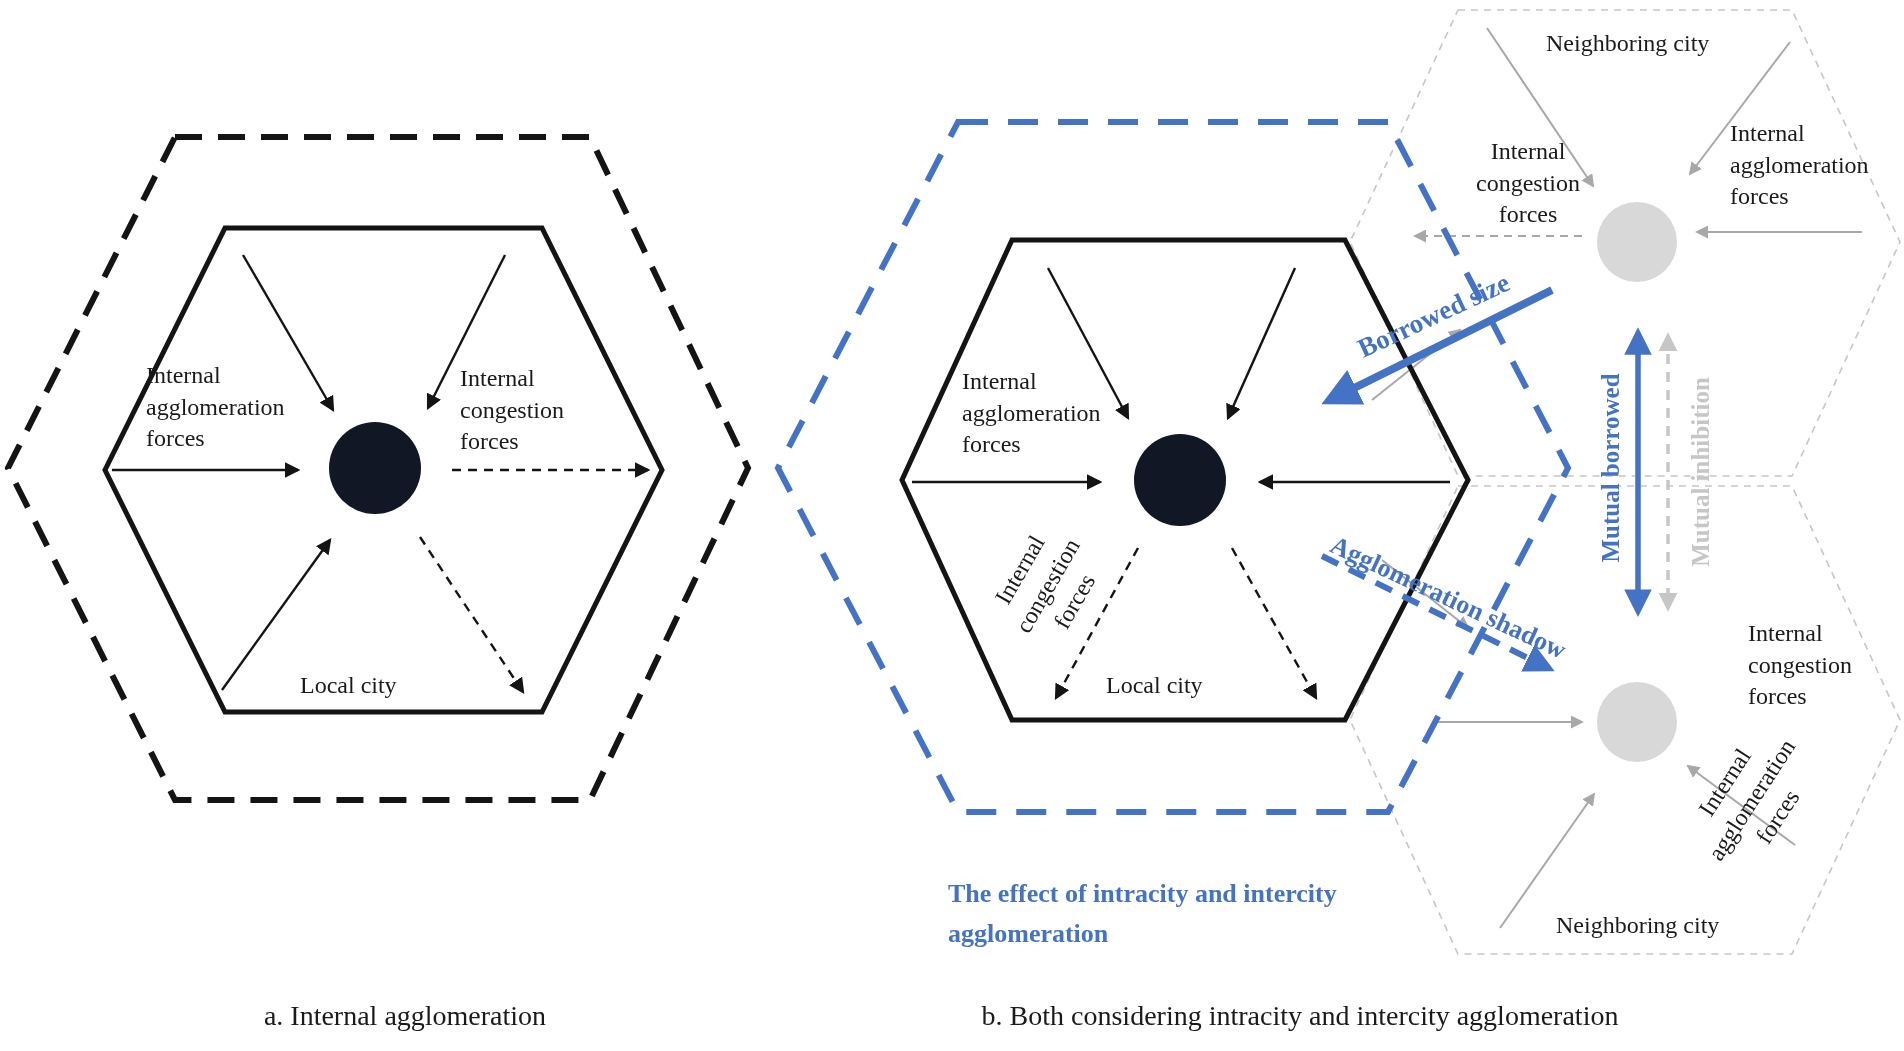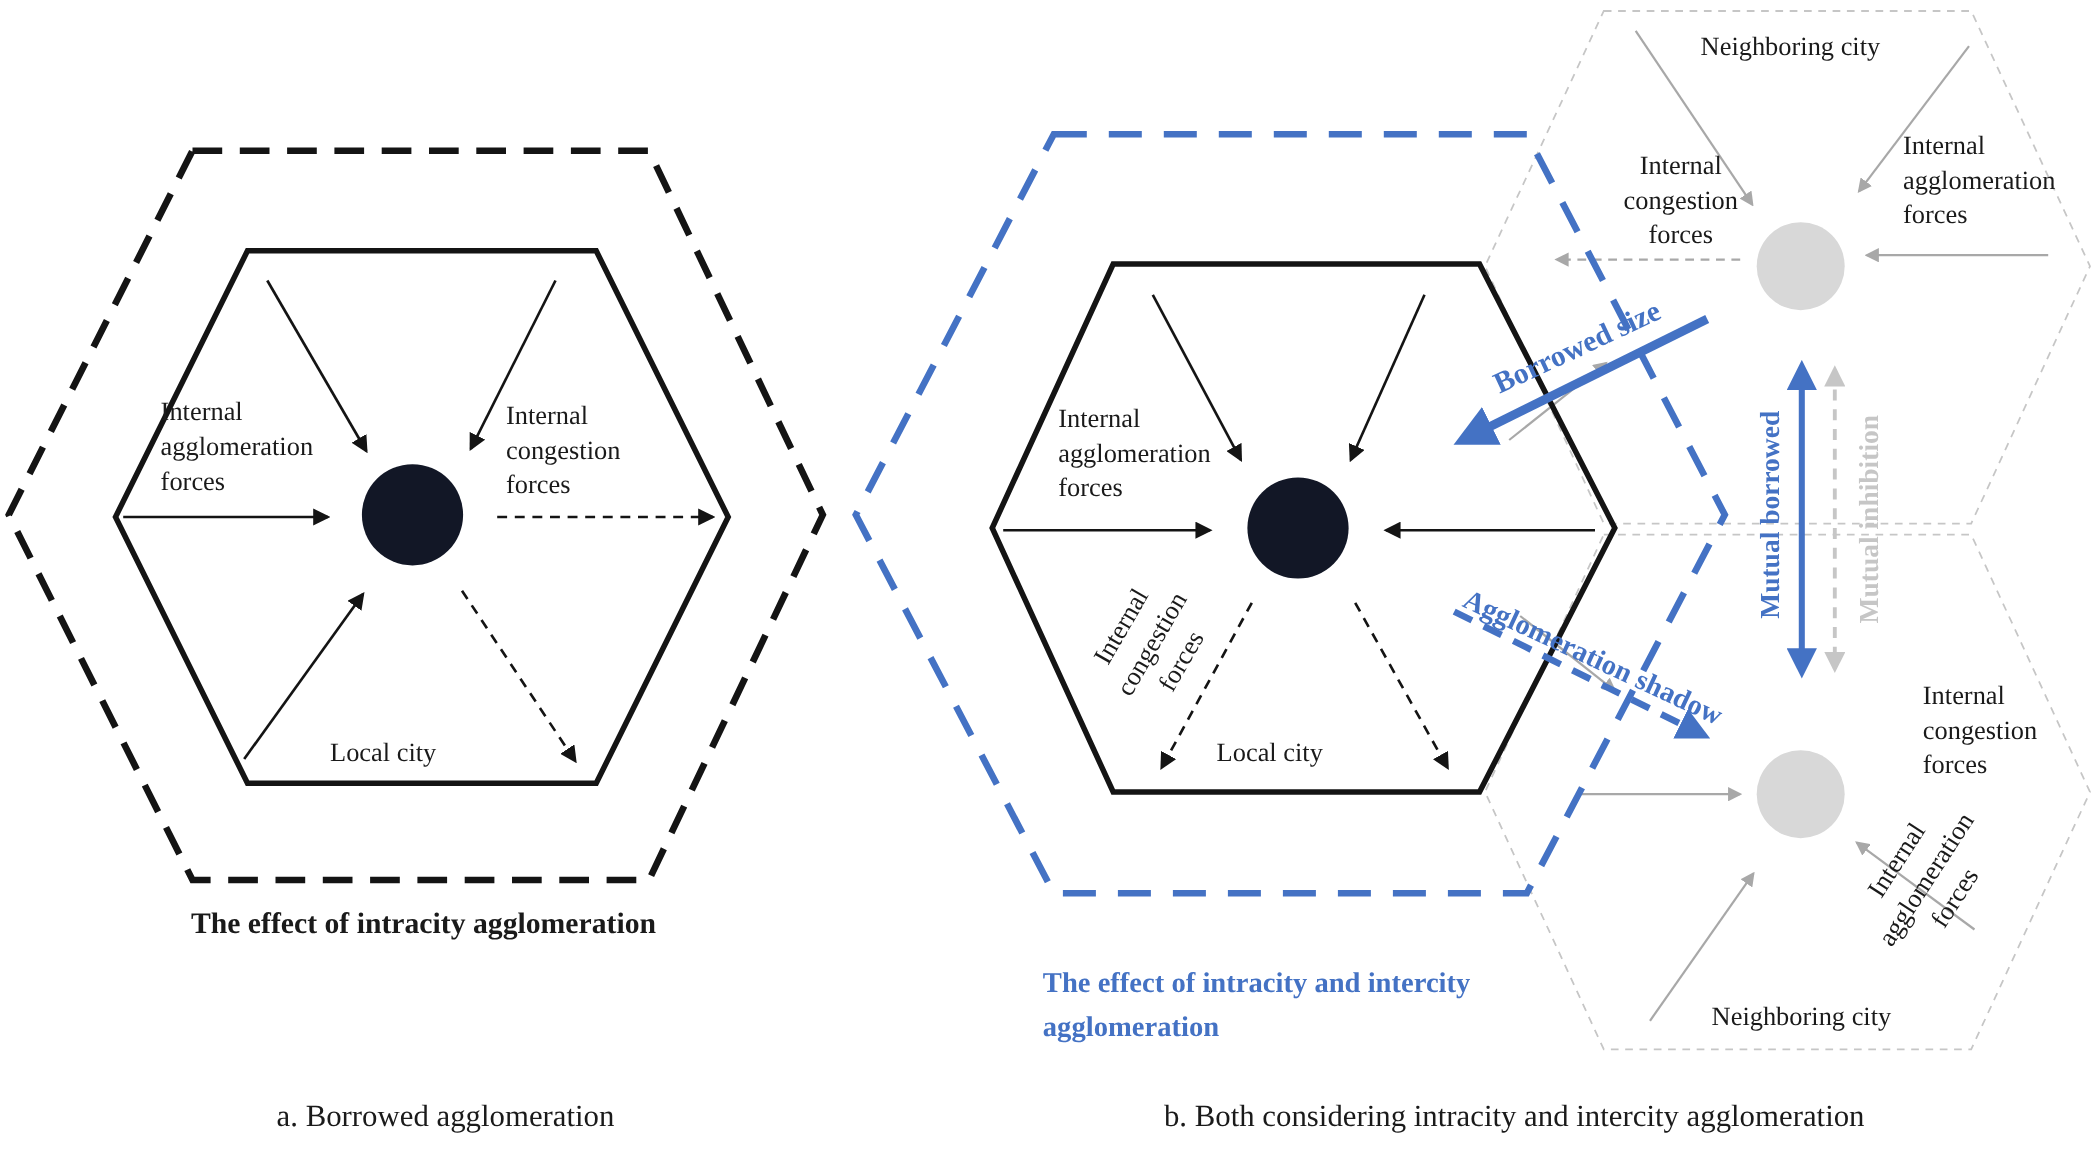--- a/index.html
+++ b/index.html
@@ -107,28 +107,27 @@
       <line class="gray-mutual" x1="1668" y1="336" x2="1668" y2="608" marker-start="url(#mGL)" marker-end="url(#mGL)"></line>
       <line class="blue-mutual" x1="1638" y1="334" x2="1638" y2="610" marker-start="url(#mBluM)" marker-end="url(#mBluM)"></line>
       <line class="blue-thick" x1="1552" y1="290" x2="1330" y2="400" marker-end="url(#mBlu)"></line>
       <line class="blue-shadow" x1="1322" y1="556" x2="1548" y2="668" marker-end="url(#mBluM)"></line>
     </g>
   </svg>
 
   <div class="lbl" style="left:146px;top:360px;width:172px;">Internal agglomeration forces</div>
   <div class="lbl" style="left:460px;top:363px;width:152px;">Internal congestion forces</div>
   <div class="lbl nowrap" style="left:300px;top:670px;">Local city</div>
-  <div class="lbl cap tc" style="left:105px;top:822px;width:560px;">The effect of intracity agglomeration</div>
-  <div class="lbl footer tc" style="left:125px;top:998px;width:560px;">a. Borrowed agglomeration</div>
+  <div class="lbl footer tc" style="left:125px;top:998px;width:560px;">a. Internal agglomeration</div>
 
   <div class="lbl" style="left:962px;top:366px;width:172px;">Internal agglomeration forces</div>
   <div class="lbl tc ctr" style="left:1048px;top:586px;width:130px;transform:translate(-50%,-50%) rotate(-60deg);">Internal congestion forces</div>
   <div class="lbl nowrap" style="left:1106px;top:670px;">Local city</div>
   <div class="lbl blue" style="left:948px;top:828px;width:480px;font-weight:bold;font-size:26px;line-height:1.55;margin-top:46px;">The effect of intracity and intercity agglomeration</div>
-  <div class="lbl footer tc" style="left:905px;top:998px;width:790px;text-align:right;">b. Both considering intracity and intercity agglomeration</div>
+  <div class="lbl footer tc" style="left:905px;top:998px;width:790px;">b. Both considering intracity and intercity agglomeration</div>
 
   <div class="lbl blue nowrap ctr" style="left:1434px;top:316px;font-weight:bold;font-size:27px;transform:translate(-50%,-50%) rotate(-25deg);">Borrowed size</div>
   <div class="lbl blue nowrap ctr" style="left:1448px;top:598px;font-weight:bold;font-size:26px;transform:translate(-50%,-50%) rotate(25deg);">Agglomeration shadow</div>
   <div class="lbl blue nowrap ctr" style="left:1610px;top:468px;font-weight:bold;font-size:25px;transform:translate(-50%,-50%) rotate(-90deg);">Mutual borrowed</div>
   <div class="lbl grayx nowrap ctr" style="left:1700px;top:472px;font-weight:bold;font-size:25px;transform:translate(-50%,-50%) rotate(-90deg);">Mutual inhibition</div>
 
   <div class="lbl nowrap" style="left:1546px;top:28px;">Neighboring city</div>
   <div class="lbl tc" style="left:1452px;top:136px;width:152px;">Internal congestion forces</div>
   <div class="lbl" style="left:1730px;top:118px;width:172px;">Internal agglomeration forces</div>
 

